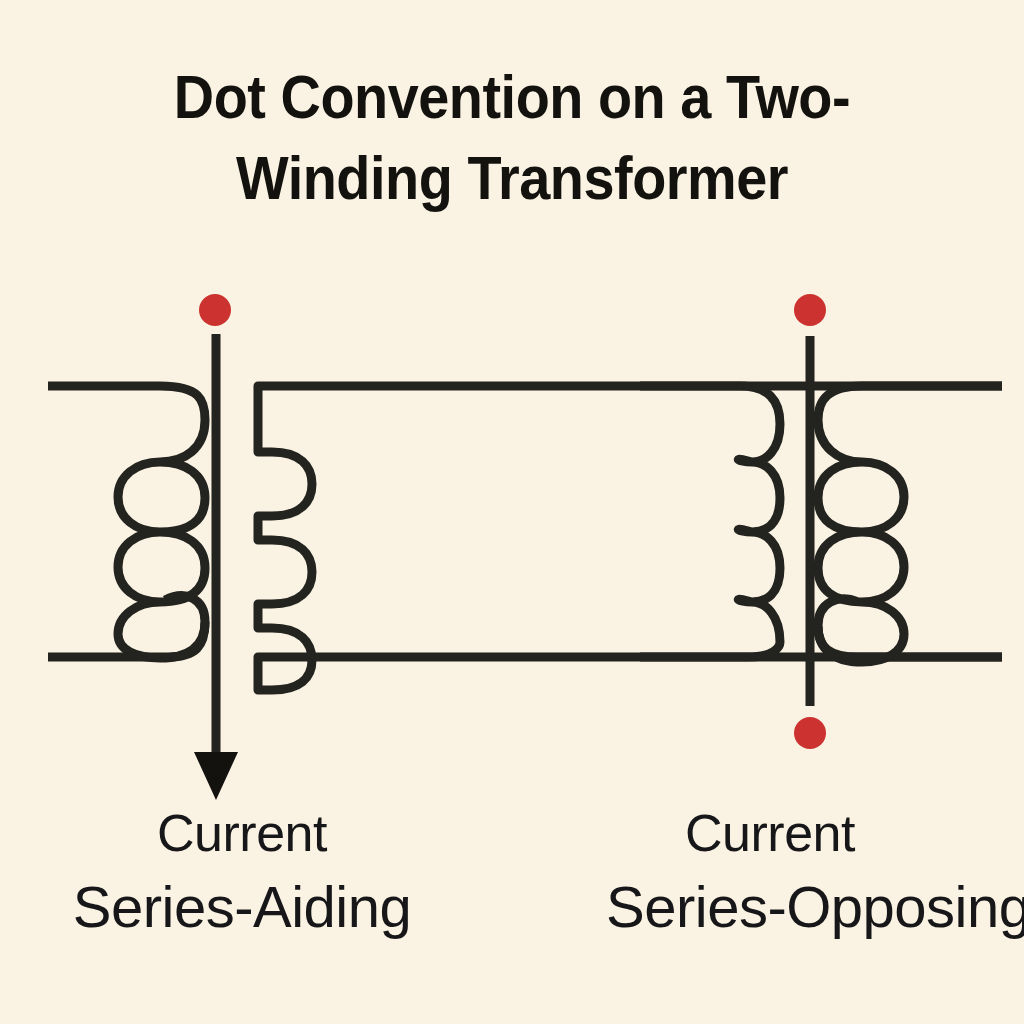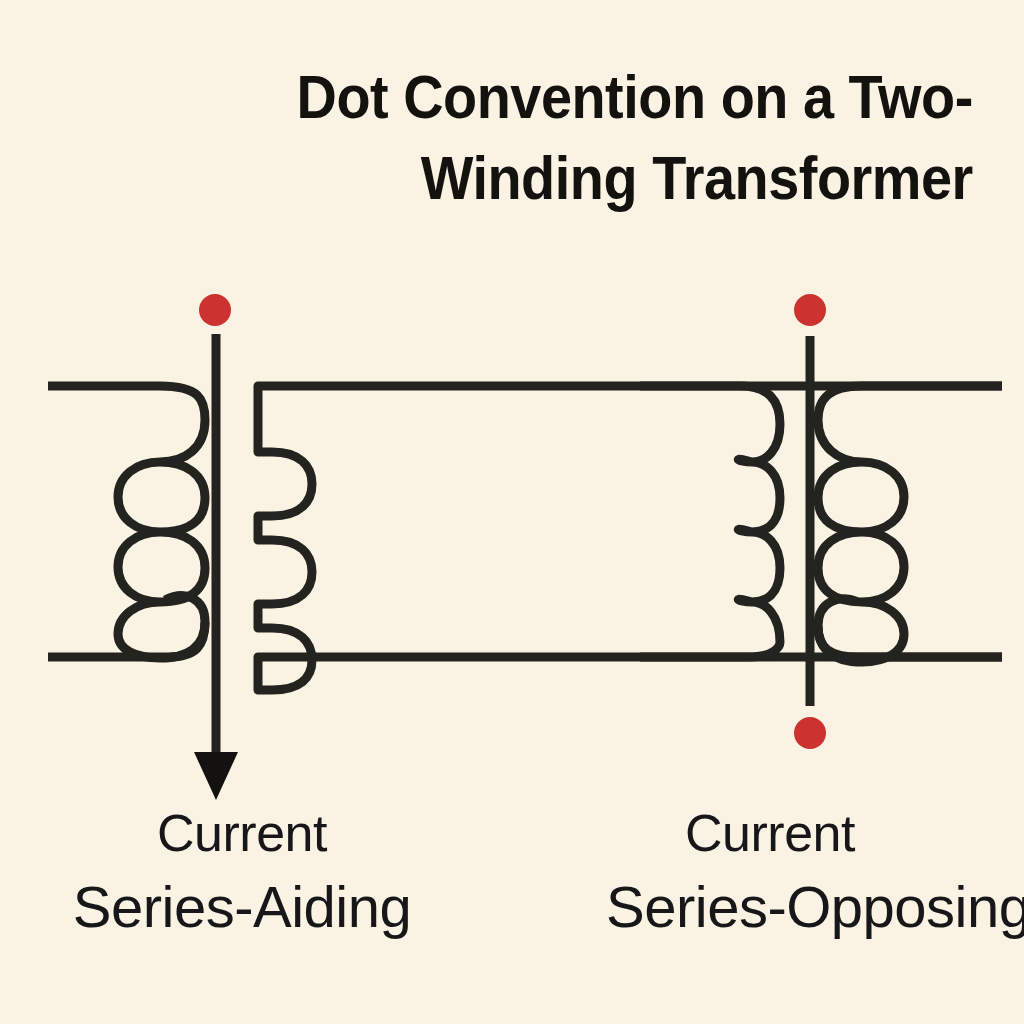--- a/index.html
+++ b/index.html
@@ -27,21 +27,21 @@
     top: 0;
     width: 1024px;
     height: 1024px;
     display: block;
   }
   .title-block {
     position: absolute;
     left: 0;
     top: 56px;
     width: 1024px;
-    text-align: right;
+    text-align: center;
     pointer-events: none;
   }
   .title-line {
     display: block;
     font-family: "Liberation Sans Narrow", "Liberation Sans", sans-serif;
     font-weight: 700;
     font-size: 62px;
     line-height: 81px;
     letter-spacing: -0.5px;
     color: #13120f;

